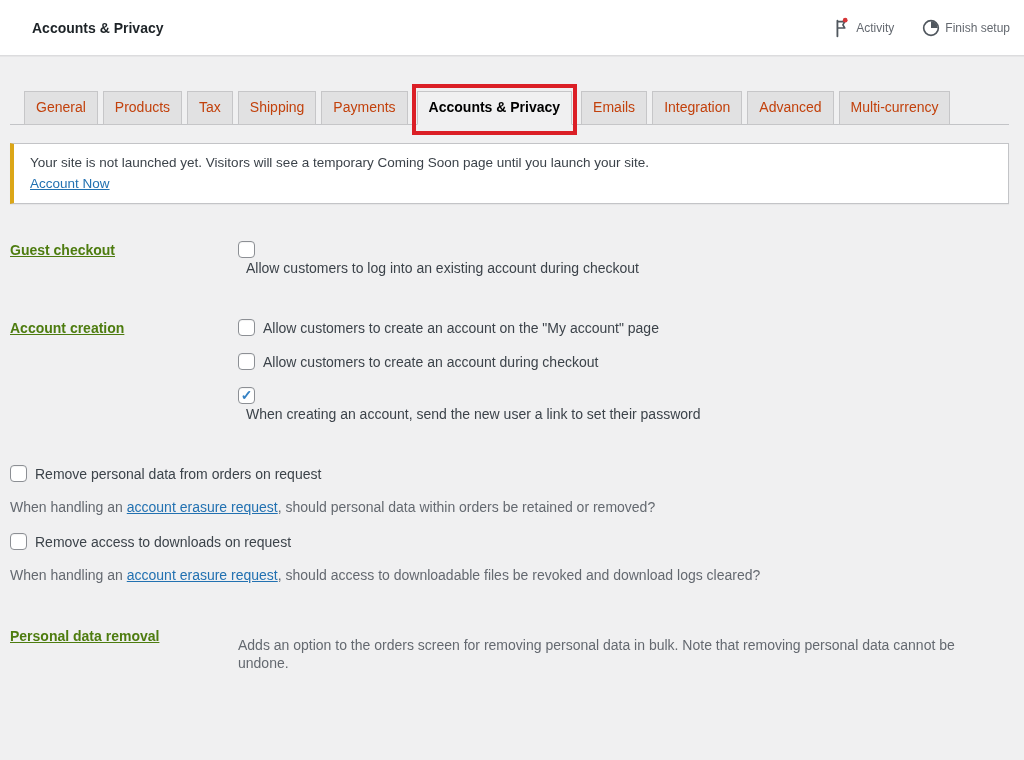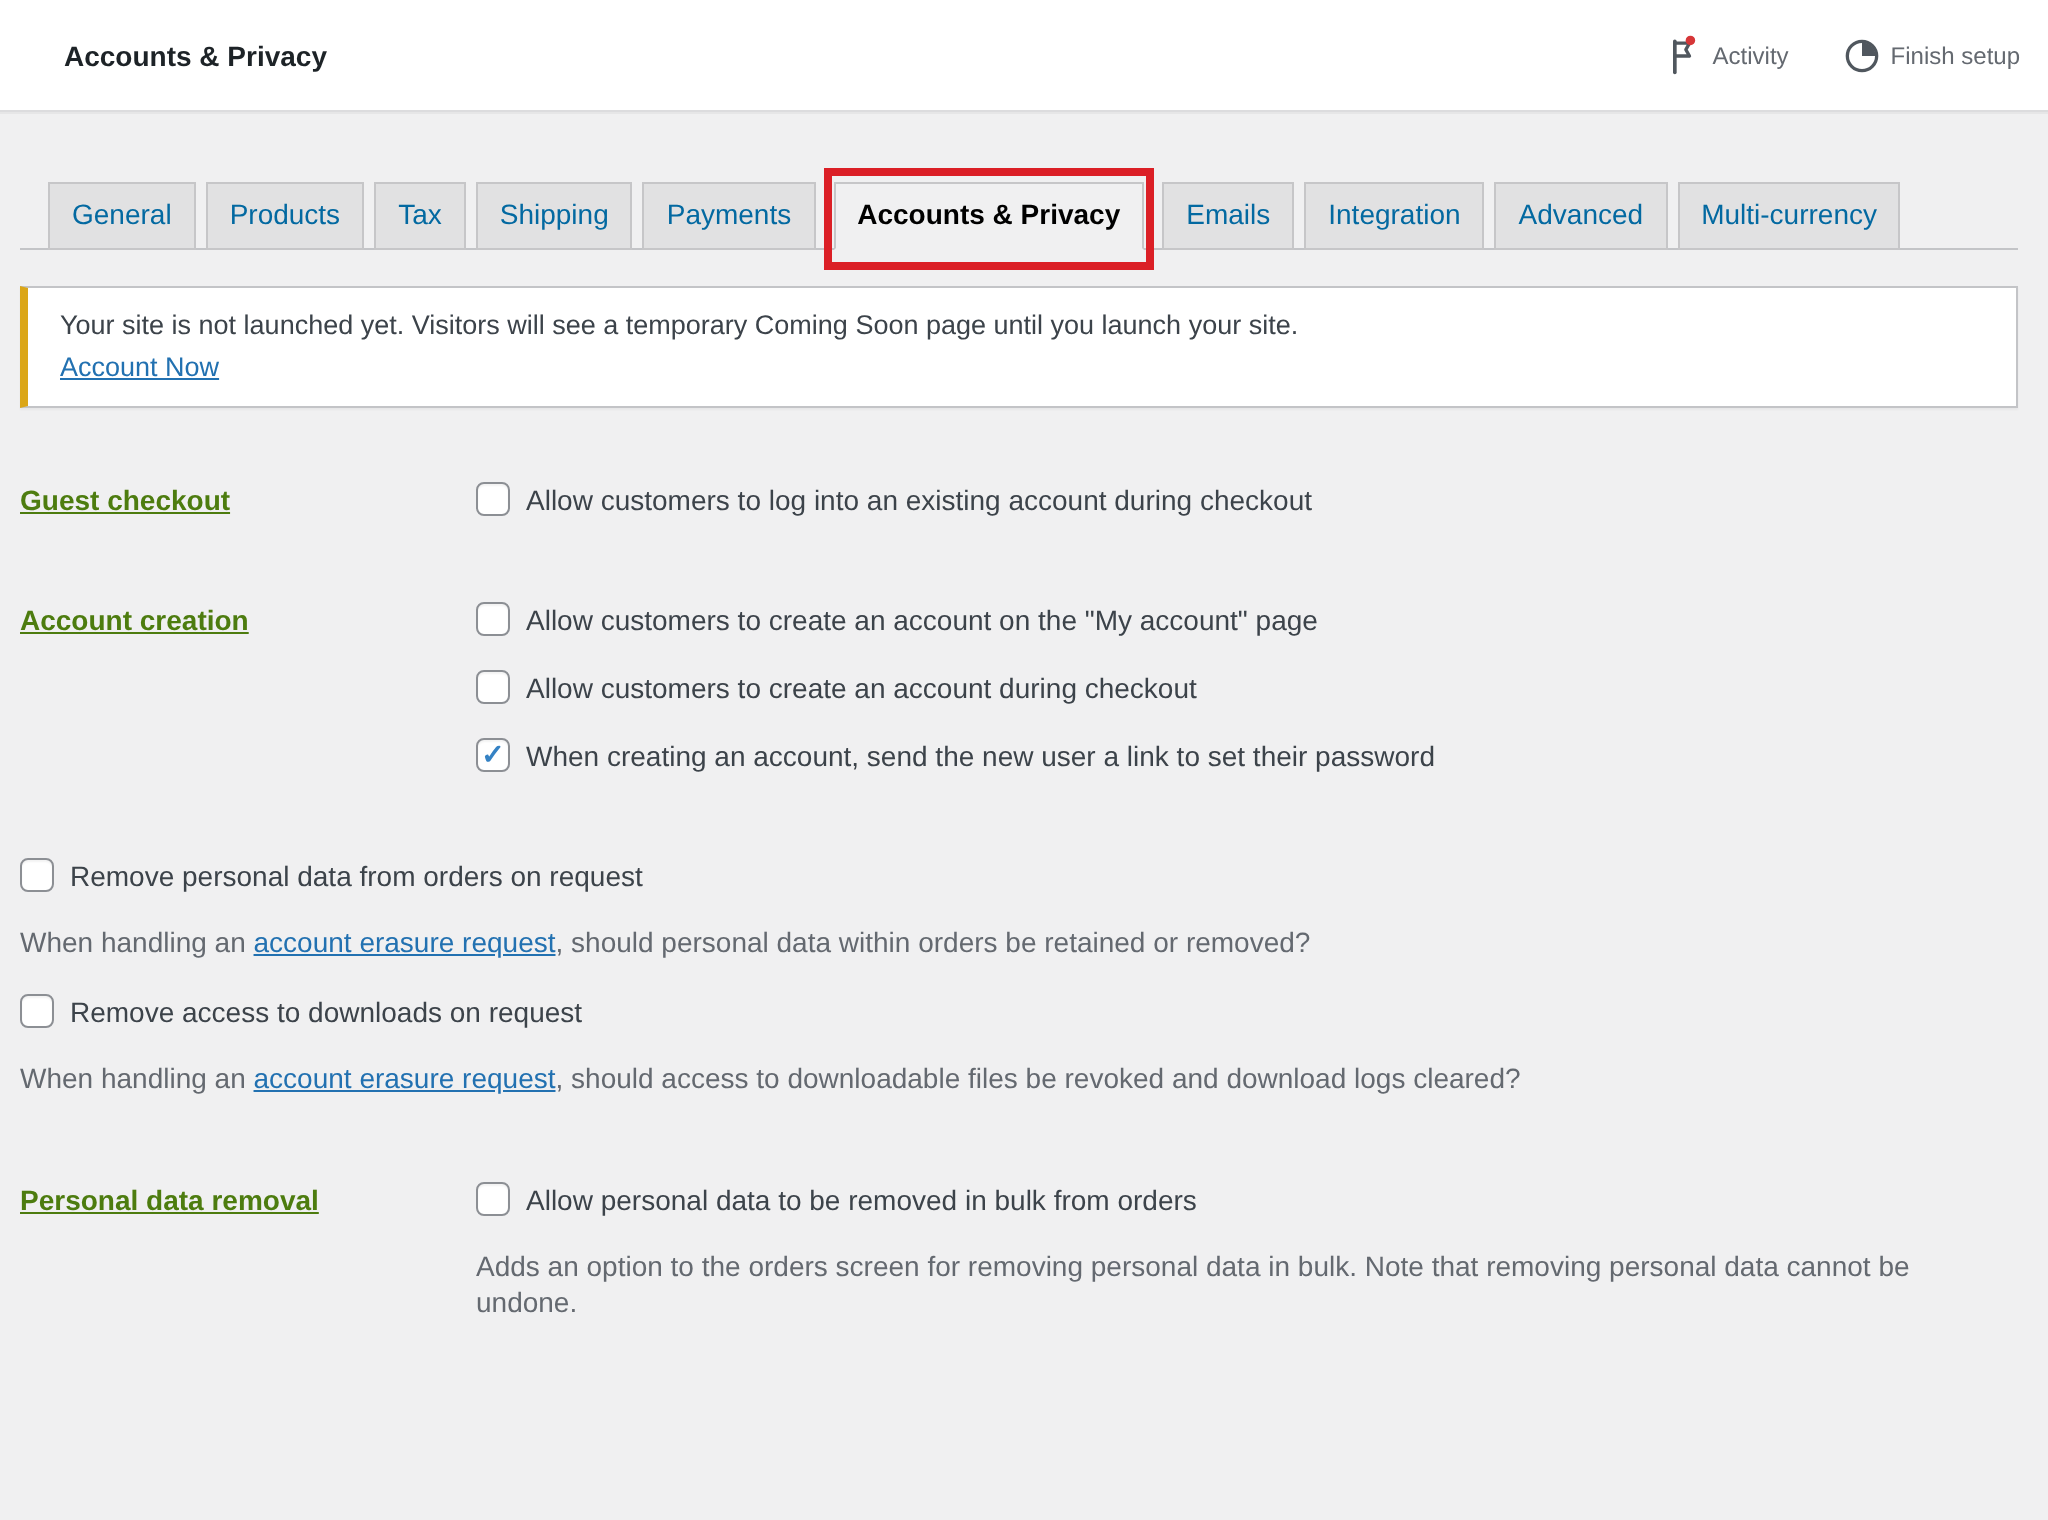--- a/index.html
+++ b/index.html
@@ -58,21 +58,21 @@
     align-items: flex-end;
     white-space: nowrap;
   }
   .nav-tab {
     display: inline-block;
     padding: 6px 11px;
     margin-right: 5px;
     margin-bottom: -1px;
     background: #e1e1e2;
     border: 1px solid #c6c6c8;
-    color: #0369a1;
+    color: #c2410c;
     font-size: 14px;
     text-decoration: none;
     line-height: 1.4;
     cursor: pointer;
   }
   .nav-tab-active {
     background: #f0f0f1;
     border-bottom-color: #f0f0f1;
     color: #000;
     font-weight: 700;
@@ -128,21 +128,21 @@
   .row-content { flex: 1; min-width: 0; }
 
   .cb-line {
     display: flex;
     align-items: flex-start;
     margin-bottom: 14px;
     cursor: pointer;
     line-height: 20px;
     color: #3c434a;
   }
-  .cb-line:last-child { margin-bottom: 14px; }
+  .cb-line:last-child { margin-bottom: 14px; flex-direction: column; }
   .cb-text { padding-left: 8px; }
 
   input[type="checkbox"] {
     appearance: none;
     -webkit-appearance: none;
     width: 17px; height: 17px;
     flex: 0 0 17px;
     border: 1px solid #8c8f94;
     border-radius: 4px;
     background: #fff;
@@ -262,23 +262,19 @@
             <input type="checkbox" style="">
             <span class="cb-text">Remove access to downloads on request</span>
           </label>
           <p class="desc"><span>When handling an </span><a href="#">account erasure request</a><span>, should access to downloadable files be revoked and download logs cleared?</span></p>
         </div>
       </div>
 
       <div class="row">
         <div class="row-label">Personal data removal</div>
         <div class="row-content">
-          <label class="cb-line">
-            <input type="checkbox" style="">
-            <span class="cb-text">Allow personal data to be removed in bulk from orders</span>
-          </label>
           <p class="desc">Adds an option to the orders screen for removing personal data in bulk. Note that removing personal data cannot be undone.</p>
         </div>
       </div>
 
     </div>
   </div>
 </div>
 
 </body></html>

